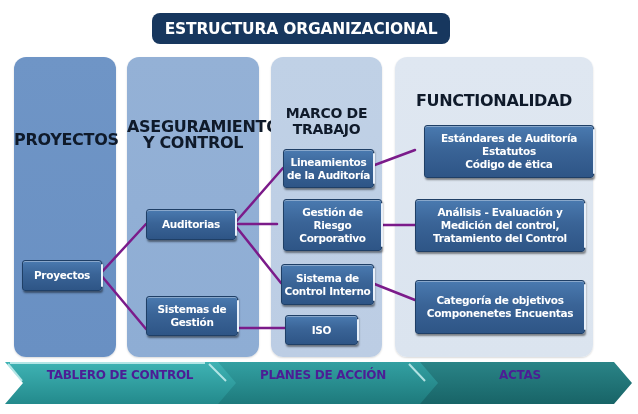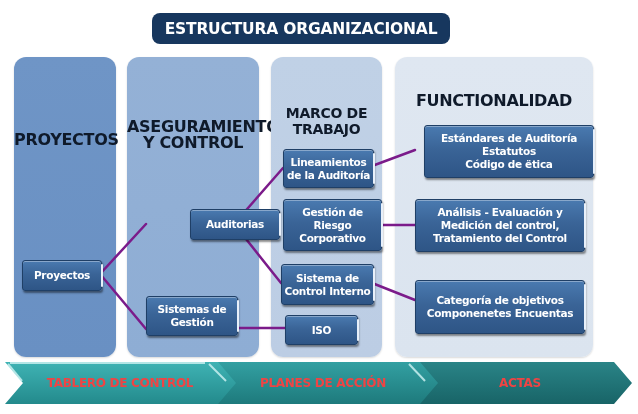--- a/index.html
+++ b/index.html
@@ -11,21 +11,21 @@
   .col2{left:127px;width:132px;background:linear-gradient(#94b1d6,#8eadd4);}
   .col3{left:271px;width:111px;background:linear-gradient(#c0d1e6,#bccde4);}
   .col4{left:395px;width:198px;background:linear-gradient(#dfe7f1,#dbe4ef);}
   .col-h{position:absolute;left:0;right:0;text-align:center;color:#0f1a2a;font-weight:bold;font-size:16px;line-height:16px;letter-spacing:-0.3px;}
   .box{position:absolute;background:linear-gradient(#4a7ab0 0%,#3a6497 45%,#2e5586 100%);border:1px solid #1f3f66;
     border-radius:3px;color:#fff;font-weight:bold;font-size:10.5px;line-height:13px;text-align:center;
     display:flex;align-items:center;justify-content:center;box-shadow:1px 2px 2px rgba(0,0,0,0.45), inset 0 1px 0 rgba(255,255,255,0.35);
     letter-spacing:-0.3px;white-space:pre-line;}
   .box::after{content:"";position:absolute;right:-2px;top:3px;bottom:3px;width:2px;background:#e8f0fa;border-radius:1px;}
   svg.lines{position:absolute;left:0;top:0;}
-  .chev-text{position:absolute;top:362px;height:42px;display:flex;align-items:center;justify-content:center;color:#ef4444;
+  .chev-text{position:absolute;top:354px;height:42px;display:flex;align-items:center;justify-content:center;color:#4c1d95;
     font-weight:bold;font-size:12px;letter-spacing:-0.3px;}
 </style>
 </head>
 <body>
 
 <div class="title">ESTRUCTURA ORGANIZACIONAL</div>
 
 <div class="col col1">
   <div class="col-h" style="top:75px;">PROYECTOS</div>
 </div>
@@ -49,21 +49,21 @@
     <line x1="234" y1="224" x2="277" y2="224"></line>
     <line x1="234" y1="224" x2="281" y2="283"></line>
     <line x1="236" y1="328" x2="285" y2="328"></line>
     <line x1="372" y1="166" x2="415" y2="150"></line>
     <line x1="374" y1="225" x2="415" y2="225"></line>
     <line x1="372" y1="283" x2="415" y2="300"></line>
   </g>
 </svg>
 
 <div class="box" style="left:22px;top:260px;width:78px;height:29px;">Proyectos</div>
-<div class="box" style="left:146px;top:209px;width:88px;height:29px;margin-left:44px;">Auditorias</div>
+<div class="box" style="left:146px;top:209px;width:88px;height:29px;">Auditorias</div>
 <div class="box" style="left:146px;top:296px;width:90px;height:38px;">Sistemas de
 Gestión</div>
 <div class="box" style="left:283px;top:149px;width:89px;height:37px;">Lineamientos
 de la Auditoría</div>
 <div class="box" style="left:277px;top:199px;width:97px;height:50px;margin-left:6px;">Gestión de
 Riesgo
 Corporativo</div>
 <div class="box" style="left:281px;top:264px;width:91px;height:39px;">Sistema de
 Control Interno</div>
 <div class="box" style="left:285px;top:315px;width:71px;height:28px;">ISO</div>

